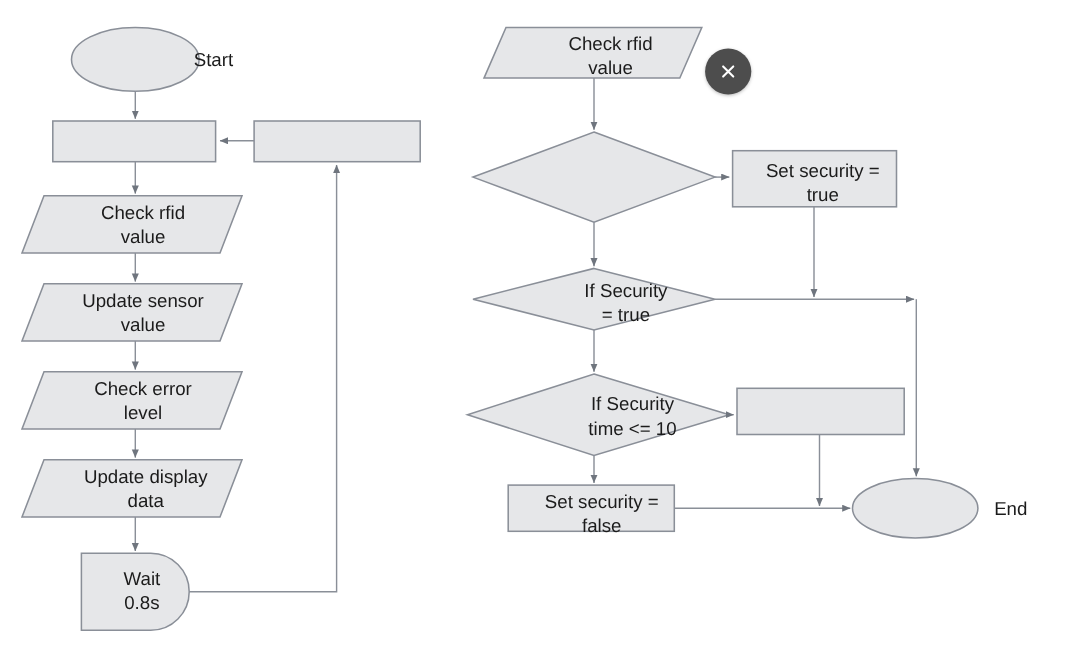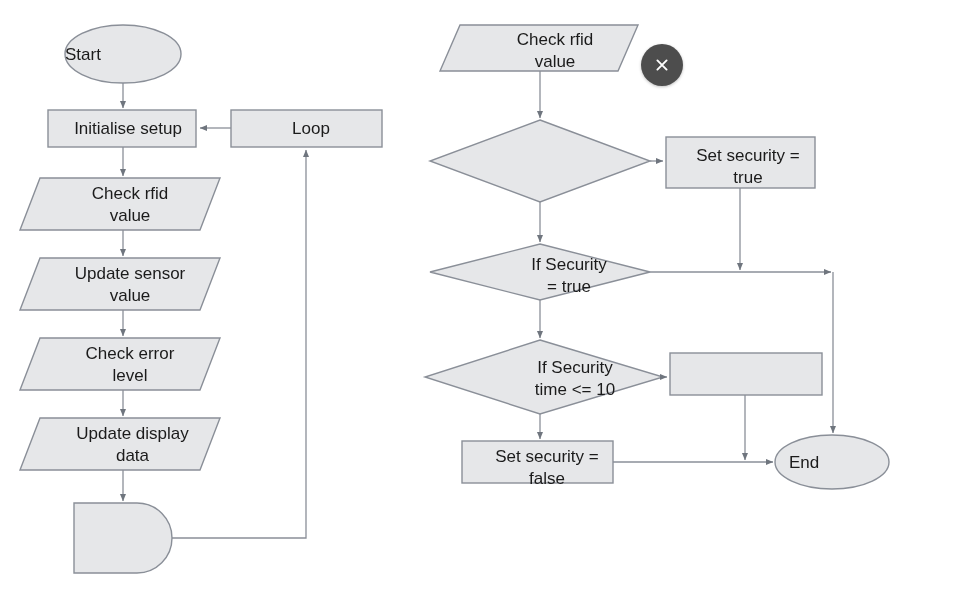--- a/index.html
+++ b/index.html
@@ -26,21 +26,22 @@
     position: absolute;
     font-family: "Liberation Sans", sans-serif;
     font-size: 17px;
     color: #1b1b1b;
     line-height: 1.32;
     white-space: pre-line;
     pointer-events: none;
     text-align: center;
   }
   .label-center {
-    text-align: left;
+    text-align: right;
+    margin-left: 31px;
   }
   .close-btn {
     position: absolute;
     width: 42px;
     height: 42px;
     border-radius: 50%;
     background: #4d4d4d;
     display: flex;
     align-items: center;
     justify-content: center;
@@ -116,36 +117,36 @@
       <path d="M540,300 L540,338" marker-end="url(#arrow)"></path>
       <path d="M663,377 L667,377" marker-end="url(#arrow)"></path>
       <path d="M540,414 L540,439" marker-end="url(#arrow)"></path>
       <path d="M745,395 L745,460" marker-end="url(#arrow)"></path>
       <path d="M613,462 L773,462" marker-end="url(#arrow)"></path>
     </g>
   </svg>
 
   <div class="node-label label-center" style="left:65px; top:44px; width:116px;">Start</div>
 
-  <div class="node-label" style="left:58px; top:118px; width:140px;">Initialise setup</div>
 
-  <div class="node-label" style="left:241px; top:118px; width:140px;">Loop</div>
 
   <div class="node-label" style="left:50px; top:183px; width:160px;">Check rfid
 value</div>
 
   <div class="node-label" style="left:50px; top:263px; width:160px;">Update sensor
 value</div>
 
   <div class="node-label" style="left:50px; top:343px; width:160px;">Check error
 level</div>
 
   <div class="node-label" style="left:50px; top:423px; width:165px;">Update display
 data</div>
 
+  <div class="node-label" style="left:84px; top:516px; width:90px;">Wait
+0.8s</div>
 
   <div class="node-label" style="left:470px; top:29px; width:170px;">Check rfid
 value</div>
 
 
   <div class="node-label" style="left:678px; top:145px; width:140px;">Set security =
 true</div>
 
   <div class="node-label" style="left:494px; top:254px; width:150px;">If Security
 = true</div>

